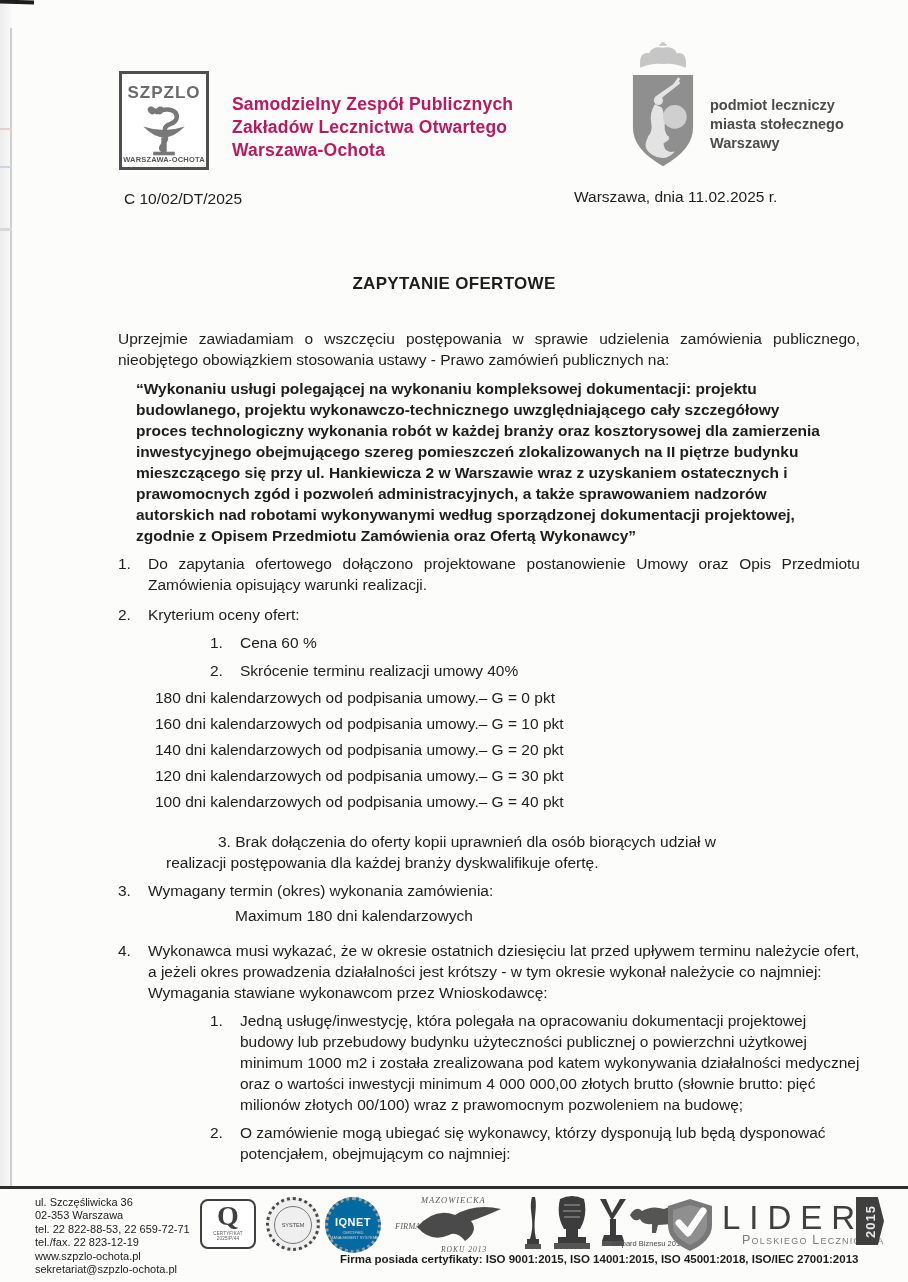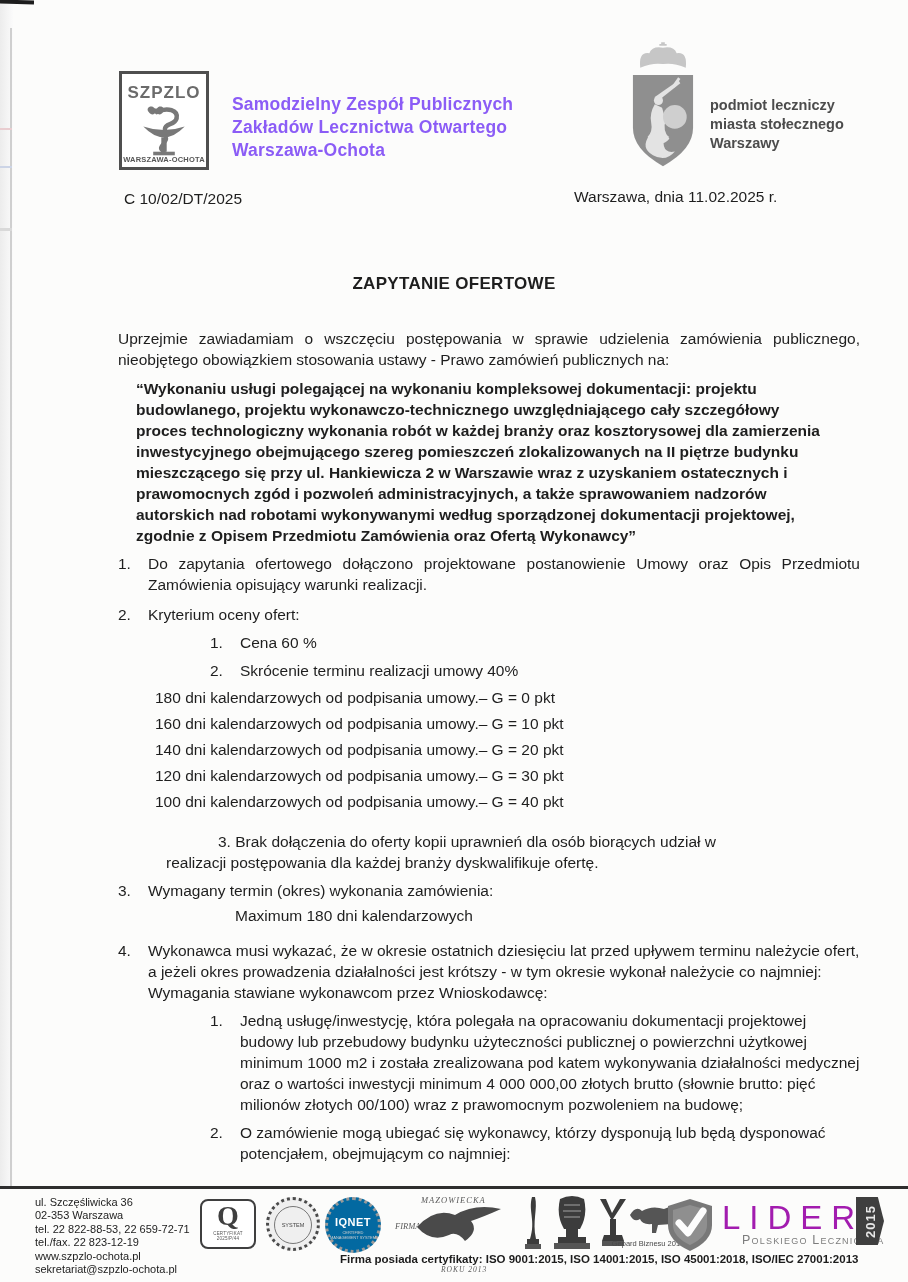--- a/index.html
+++ b/index.html
@@ -15,21 +15,21 @@
   .edge-tint3{position:absolute;left:0;top:228px;width:12px;height:3px;background:#d9d9d9;}
   .corner-tick{position:absolute;left:0;top:0;width:34px;height:4px;background:#1d1d1d;transform:rotate(1.5deg);}
 
   
   .logo-box{position:absolute;left:119px;top:71px;width:90px;height:99px;border:3px solid #4f4f4f;
             background:#fff;box-sizing:border-box;text-align:center;}
   .logo-abbr{font-weight:700;font-size:17px;letter-spacing:1px;color:#6b6b6b;margin-top:9px;}
   .logo-sub{position:absolute;bottom:3px;left:0;right:0;font-size:7.5px;font-weight:700;color:#555;letter-spacing:.2px;}
   .logo-glyph{margin-top:0;}
 
-  .org-name{position:absolute;left:232px;top:93px;font-weight:700;font-size:17.5px;line-height:23px;color:#8b5cf6;letter-spacing:.2px;}
+  .org-name{position:absolute;left:232px;top:93px;font-weight:700;font-size:17.5px;line-height:23px;color:#be185d;letter-spacing:.2px;}
 
   .emblem{position:absolute;left:622px;top:40px;}
   .emblem-caption{position:absolute;left:710px;top:96px;font-weight:700;font-size:14.5px;line-height:19px;color:#4c4c4c;}
 
   .ref-number{position:absolute;left:124px;top:190px;font-size:15.5px;}
   .date-line{position:absolute;left:574px;top:188px;font-size:15.5px;}
 
   .doc-title{position:absolute;left:0;top:274px;width:100%;text-align:center;
              font-weight:700;font-size:17px;letter-spacing:.3px;}
 
@@ -67,28 +67,28 @@
   .iqnet-badge{left:325px;top:8px;width:56px;height:56px;border-radius:50%;background:#0369a1;
                text-align:center;box-sizing:border-box;border:3px dotted #9a9a9a;}
   .iqnet-label{color:#fff;font-weight:700;font-size:11px;margin-top:16px;letter-spacing:.5px;}
   .iqnet-sub{color:#cfcfcf;font-size:4px;line-height:5px;margin-top:2px;}
   .maz{left:395px;top:4px;width:132px;height:64px;}
   .maz-top{position:absolute;left:26px;top:2px;font-family:"Liberation Serif",serif;font-style:italic;
            font-size:8.5px;color:#5a5a5a;letter-spacing:1px;}
   .maz-left{position:absolute;left:0px;top:28px;font-family:"Liberation Serif",serif;font-style:italic;
             font-size:8.5px;color:#5a5a5a;}
   .maz-bottom{position:absolute;left:46px;top:52px;font-family:"Liberation Serif",serif;font-style:italic;
-              font-size:7.5px;color:#5a5a5a;letter-spacing:1px;margin-top:20px;}
+              font-size:7.5px;color:#5a5a5a;letter-spacing:1px;}
   .statuette1{left:524px;top:6px;}
   .trophy1{left:550px;top:6px;}
   .trophy2{left:598px;top:8px;}
   .gepard{left:628px;top:12px;}
   .gepard-caption{position:absolute;left:596px;top:50px;width:104px;text-align:center;font-size:7.5px;color:#4a4a4a;}
   .lider-shield{left:664px;top:8px;}
-  .lider-title{position:absolute;left:722px;top:10px;font-size:33px;color:#a21caf;letter-spacing:9px;font-weight:400;}
+  .lider-title{position:absolute;left:722px;top:10px;font-size:33px;color:#404040;letter-spacing:9px;font-weight:400;}
   .lider-sub{position:absolute;left:742px;top:44px;font-size:12.5px;color:#7c7c7c;letter-spacing:1.2px;font-variant:small-caps;}
   .year-badge{position:absolute;left:856px;top:8px;width:28px;height:48px;background:#3f3f3f;
               clip-path:polygon(0 0,78% 0,100% 50%,78% 100%,0 100%);display:flex;align-items:center;justify-content:center;}
   .year-badge span{color:#e8e8e8;font-size:13px;font-weight:700;transform:rotate(-90deg);letter-spacing:1px;}
 </style>
 </head>
 <body>
 
 <div class="page">
 

